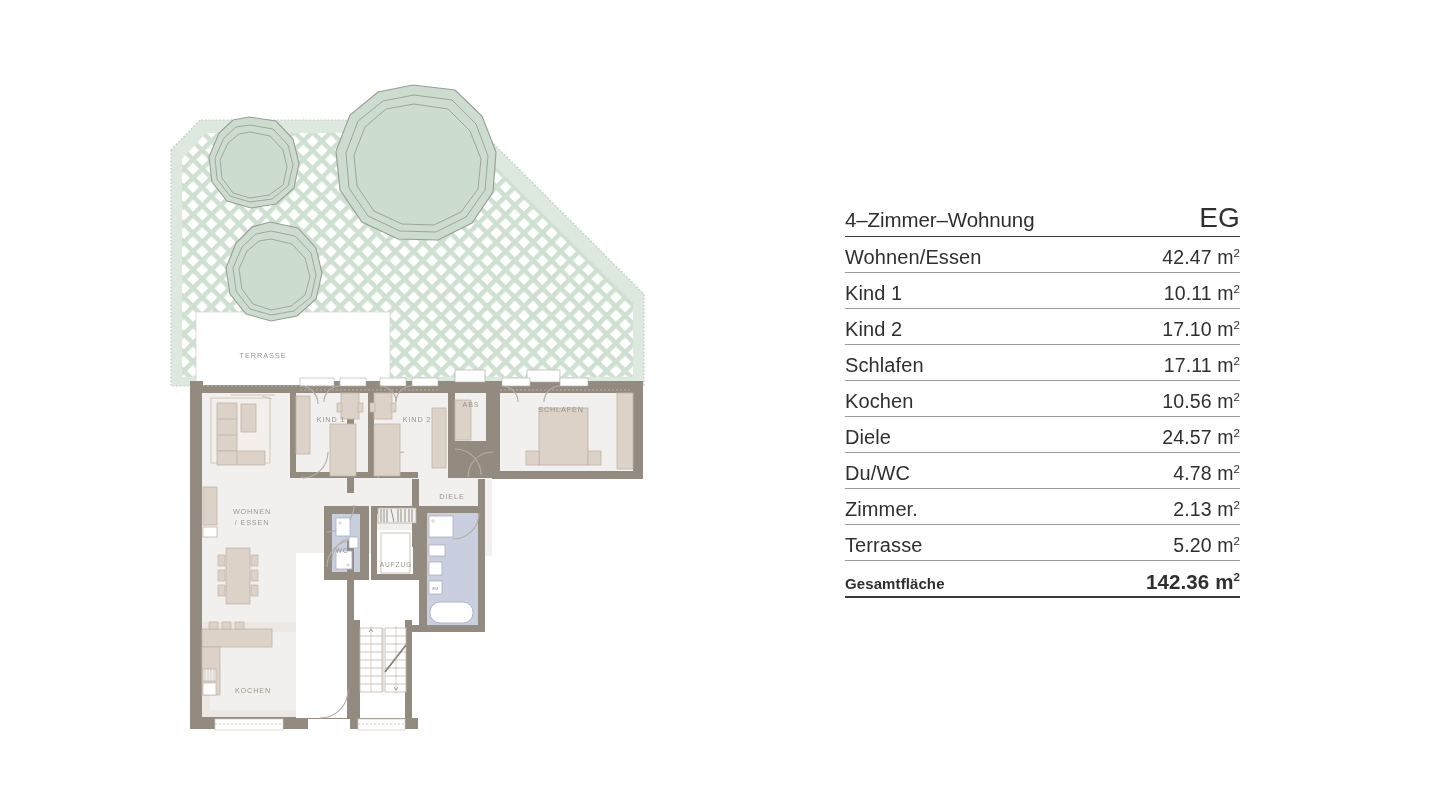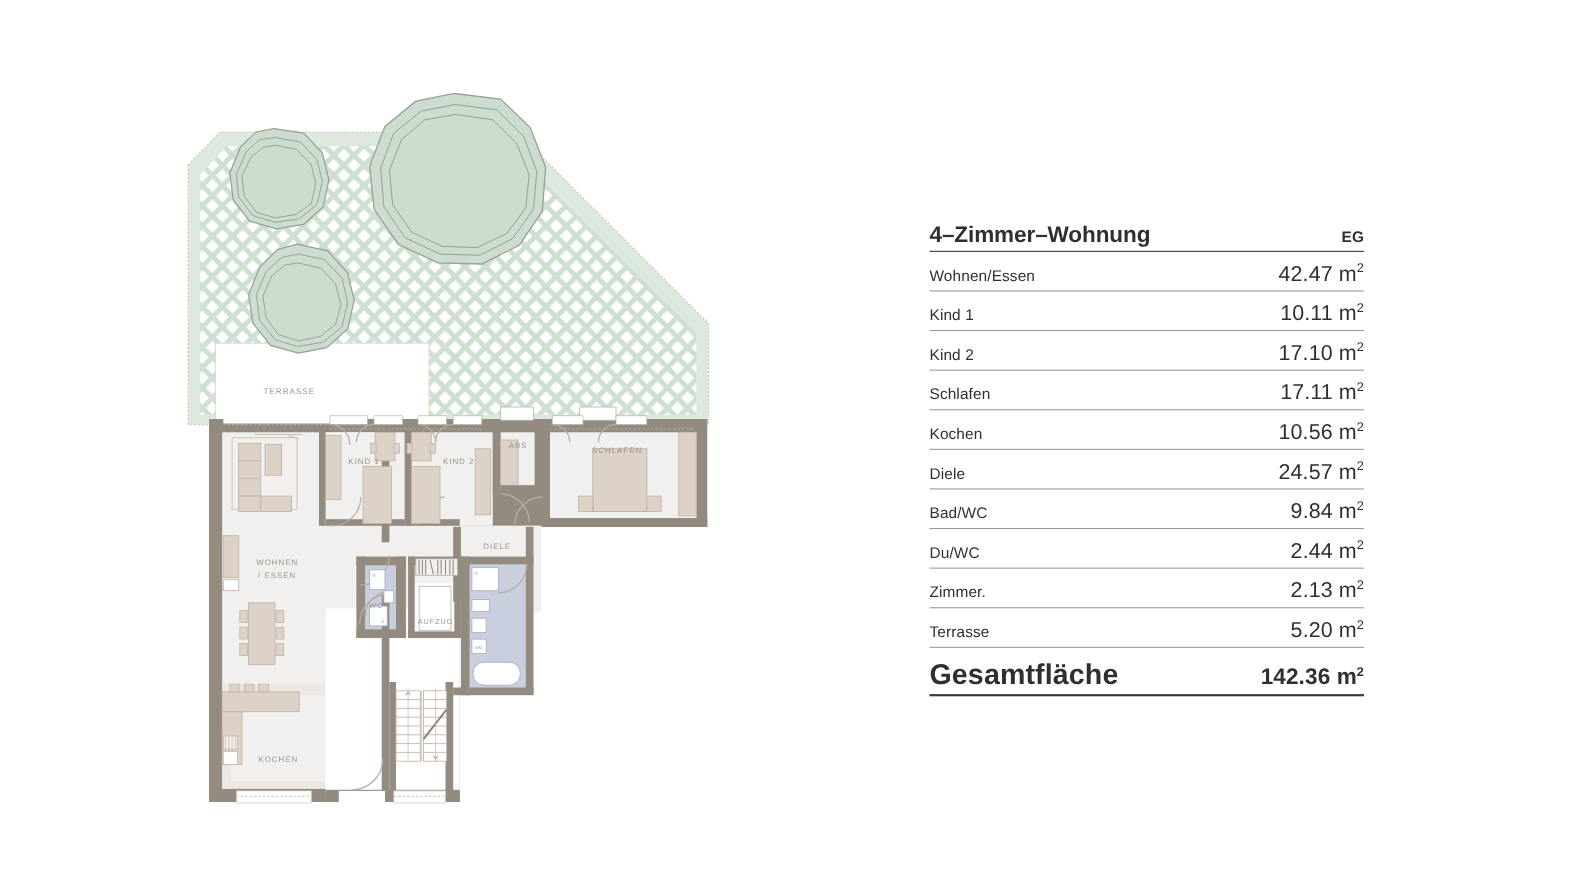--- a/index.html
+++ b/index.html
@@ -22,30 +22,30 @@
   
   #table{
     position:absolute;left:845px;top:202px;width:395px;
   }
   .trow{
     position:relative;display:flex;justify-content:space-between;align-items:baseline;
     border-bottom:1px solid #9b9b9b;
     padding-bottom:3px;margin-bottom:9px;
     color:#2f2f2f;
   }
-  .trow .lab{font-size:14px;letter-spacing:.1px;}
+  .trow .lab{font-size:20px;letter-spacing:.1px;}
   .trow .val{font-size:19.5px;letter-spacing:.1px;white-space:nowrap;}
   .trow .val sup{font-size:11.5px;vertical-align:super;line-height:0;}
 
-  .trow.head{font-weight:bold;border-bottom:1px solid #3a3a3a;padding-bottom:2px;margin-bottom:9px;}
+  .trow.head{font-weight:normal;border-bottom:1px solid #3a3a3a;padding-bottom:2px;margin-bottom:9px;}
   .trow.head .lab{font-size:20.5px;letter-spacing:-.1px;}
-  .trow.head .val{font-size:14px;}
+  .trow.head .val{font-size:28px;}
 
   .trow.total{font-weight:bold;border-bottom:2.4px solid #3a3a3a;padding-bottom:2px;margin-bottom:0;}
-  .trow.total .lab{font-size:26px;}
+  .trow.total .lab{font-size:15px;}
   .trow.total .val{font-size:20.5px;}
 </style>
 </head>
 <body>
 
 <div id="page">
 
   <div id="plan">
     <svg width="700" height="810" viewBox="0 0 700 810" xmlns="http://www.w3.org/2000/svg">
       <defs>
@@ -370,26 +370,22 @@
         </div>
         <div class="trow">
           <span class="lab">Kochen</span>
           <span class="val"><span>10.56</span>&nbsp;<span>m</span><sup>2</sup></span>
         </div>
         <div class="trow">
           <span class="lab">Diele</span>
           <span class="val"><span>24.57</span>&nbsp;<span>m</span><sup>2</sup></span>
         </div>
         <div class="trow">
-          <span class="lab">Bad/WC</span>
-          <span class="val"><span>9.84</span>&nbsp;<span>m</span><sup>2</sup></span>
-        </div>
-        <div class="trow">
           <span class="lab">Du/WC</span>
-          <span class="val"><span>2.44</span>&nbsp;<span>m</span><sup>2</sup></span>
+          <span class="val"><span>4.78</span>&nbsp;<span>m</span><sup>2</sup></span>
         </div>
         <div class="trow">
           <span class="lab">Zimmer.</span>
           <span class="val"><span>2.13</span>&nbsp;<span>m</span><sup>2</sup></span>
         </div>
         <div class="trow">
           <span class="lab">Terrasse</span>
           <span class="val"><span>5.20</span>&nbsp;<span>m</span><sup>2</sup></span>
         </div>
       </div>

